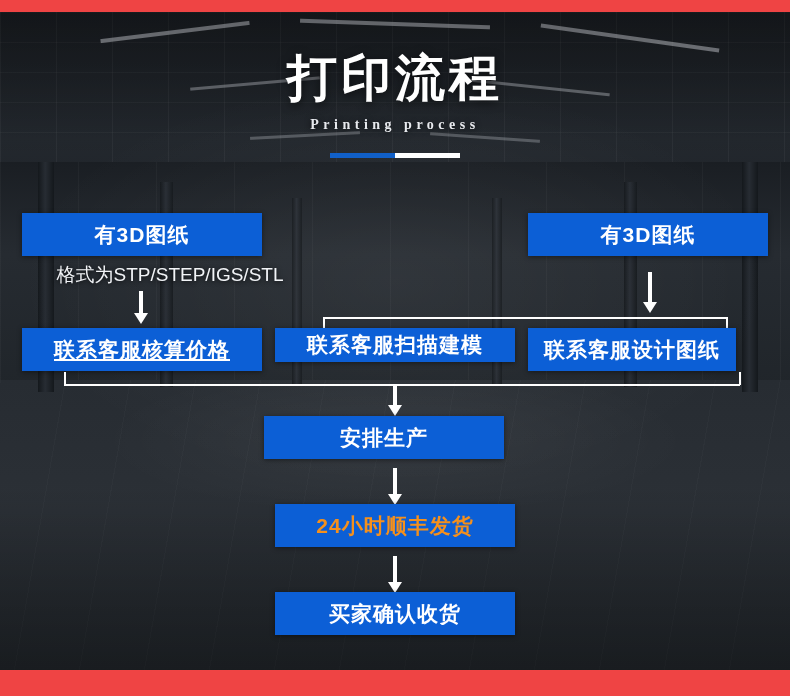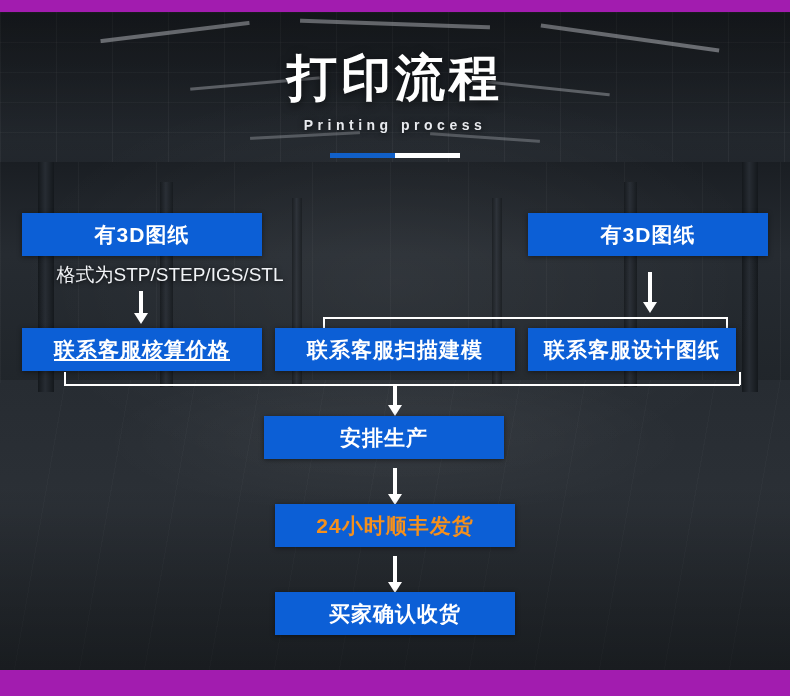--- a/index.html
+++ b/index.html
@@ -1,20 +1,20 @@
 <!DOCTYPE html>
 <html><head>
 <meta charset="utf-8">
 <style>
   html,body{margin:0;padding:0;}
   body{
     width:790px;height:696px;overflow:hidden;background:#ffffff;
     font-family:"Liberation Sans","DejaVu Sans",sans-serif;
   }
-  #stage{position:relative;width:790px;height:696px;background:#a21caf;overflow:hidden;}
+  #stage{position:relative;width:790px;height:696px;background:#ef4444;overflow:hidden;}
 
   
   .photo{
     position:absolute;left:0;top:12px;width:790px;height:658px;overflow:hidden;
     background:#22262b;
   }
   .photo .ceiling{
     position:absolute;left:0;top:0;width:790px;height:230px;
     background:
       linear-gradient(180deg,#1b1f24 0%,#23282e 55%,#1d2126 100%);
@@ -56,21 +56,21 @@
   }
 
   
   .hdr{position:absolute;left:0;top:52px;width:790px;text-align:center;}
   .hdr .main{
     font-size:50px;font-weight:bold;color:#ffffff;letter-spacing:4px;line-height:1.05;
     text-shadow:0 2px 10px rgba(0,0,0,.65);
   }
   .hdr .sub{
     margin-top:12px;font-size:14px;font-weight:bold;color:#e8eaee;
-    letter-spacing:4.5px;text-shadow:0 1px 6px rgba(0,0,0,.7);
+    letter-spacing:4.5px;text-shadow:0 1px 6px rgba(0,0,0,.7);font-family:Liberation Serif, serif;
   }
   .rule{position:absolute;left:330px;top:153px;width:130px;height:5px;display:flex;}
   .rule .b{width:65px;height:5px;background:#1160c8;}
   .rule .w{width:65px;height:5px;background:#ffffff;}
 
   
   .box{
     position:absolute;background:#0c5fd6;color:#ffffff;
     display:flex;align-items:center;justify-content:center;
     font-size:21px;font-weight:bold;letter-spacing:1px;
@@ -142,21 +142,21 @@
   <div class="arrow" style="left:643px;top:272px;">
     <div class="shaft" style="height:30px;"></div>
     <div class="head"></div>
   </div>
 
   <div class="hline" style="left:323px;top:317px;width:404px;"></div>
   <div class="vline" style="left:323px;top:317px;height:12px;"></div>
   <div class="vline" style="left:726px;top:317px;height:12px;"></div>
 
   <div class="box" style="left:22px;top:328px;width:240px;height:43px;text-decoration:underline;">联系客服核算价格</div>
-  <div class="box" style="left:275px;top:328px;width:240px;height:43px;">联系客服扫描建模</div>
+  <div class="box" style="left:275px;top:328px;width:240px;height:34px;">联系客服扫描建模</div>
   <div class="box" style="left:528px;top:328px;width:208px;height:43px;">联系客服设计图纸</div>
 
   <div class="hline" style="left:64px;top:384px;width:676px;"></div>
   <div class="vline" style="left:64px;top:372px;height:13px;"></div>
   <div class="vline" style="left:739px;top:372px;height:13px;"></div>
 
   <div class="arrow" style="left:388px;top:384px;">
     <div class="shaft" style="height:21px;"></div>
     <div class="head"></div>
   </div>

